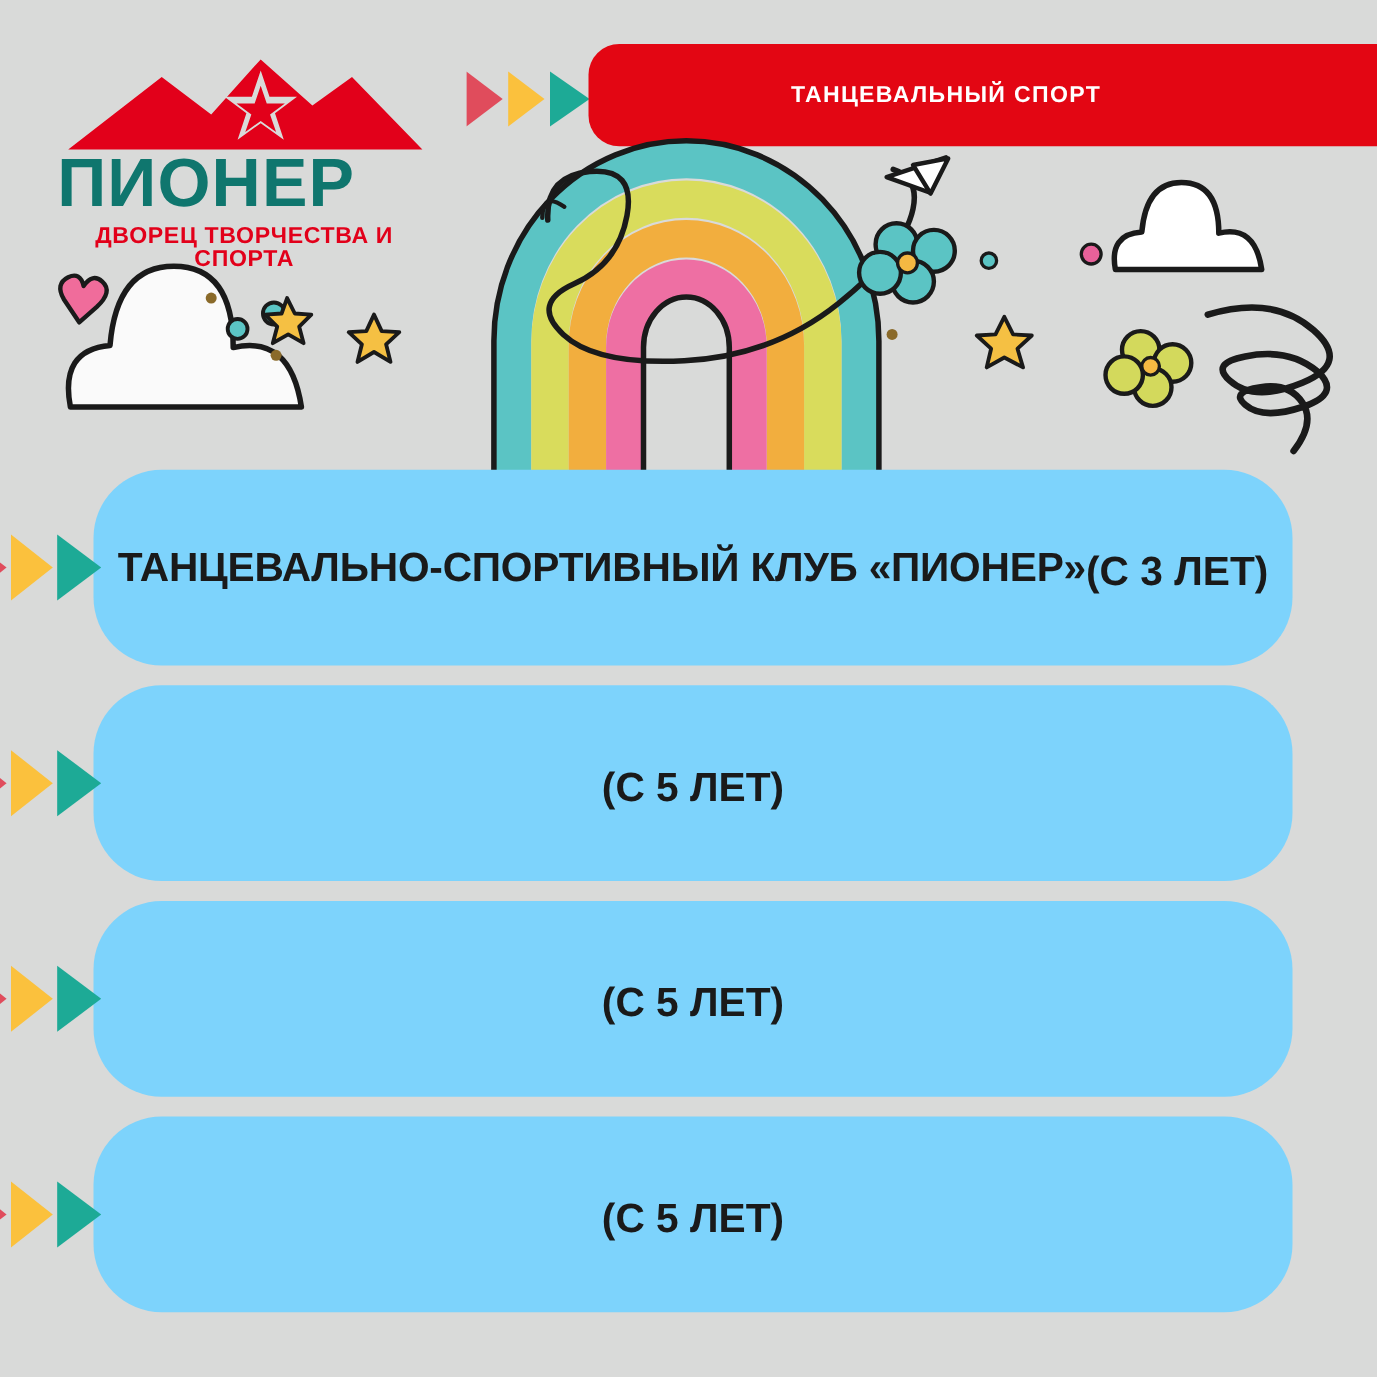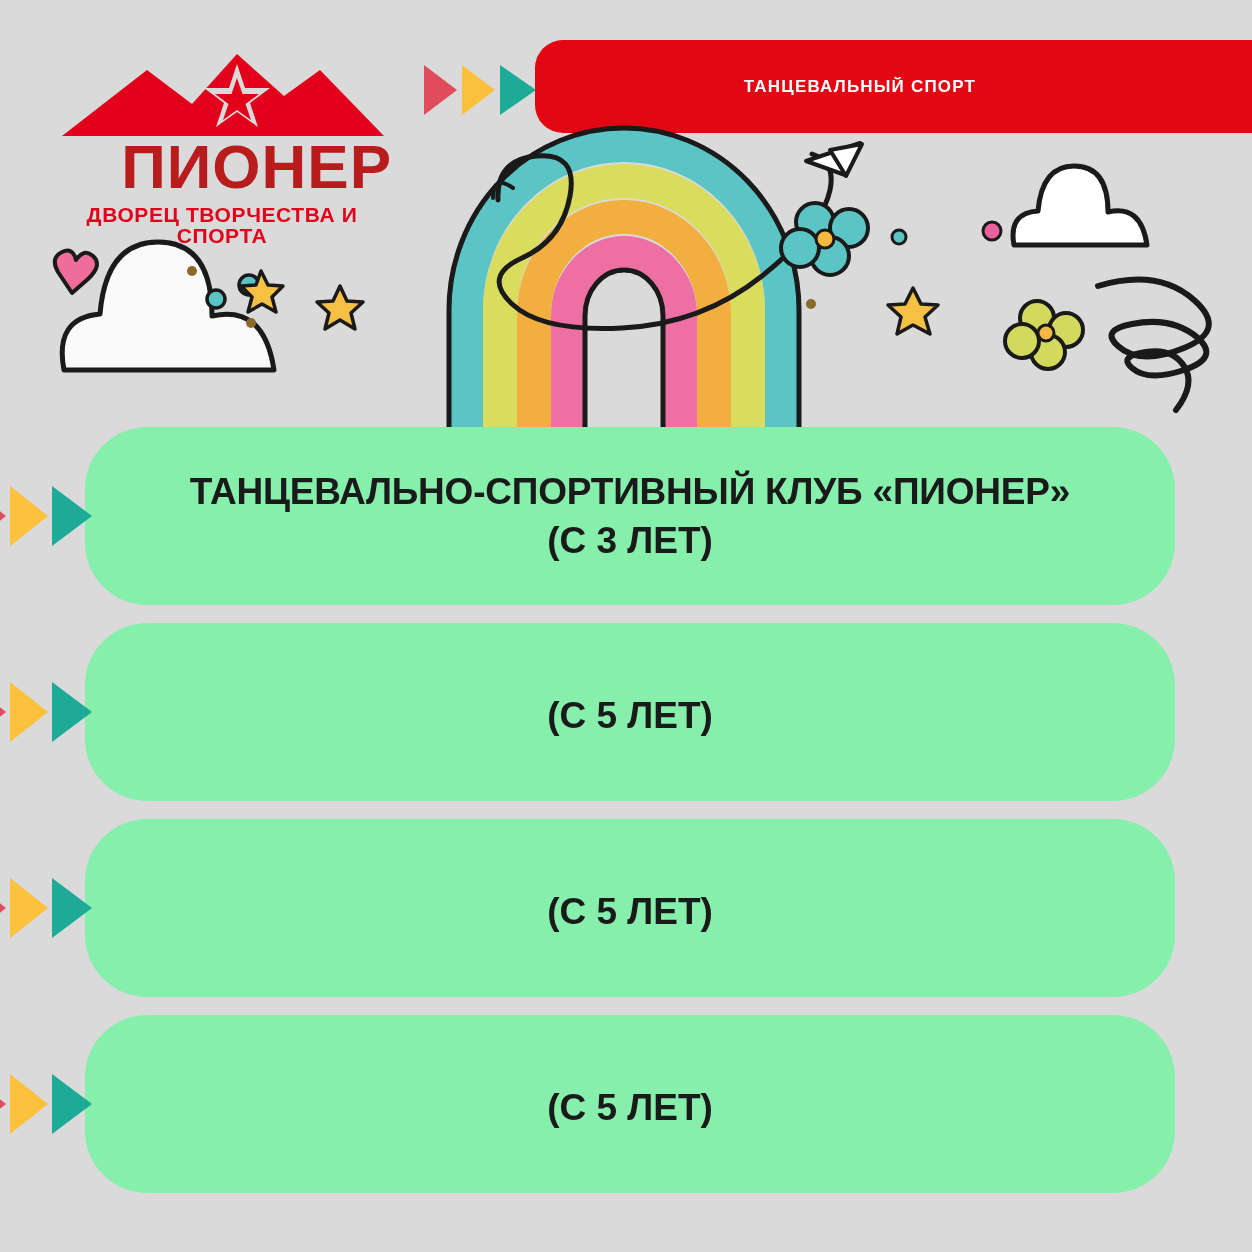--- a/index.html
+++ b/index.html
@@ -10,22 +10,22 @@
     overflow:hidden;
     position:relative;
   }
   .stage{position:absolute;left:0;top:0;width:1252px;height:1252px;}
 
   
   .logo{position:absolute;left:52px;top:48px;width:340px;height:180px;}
   .logo svg{display:block;}
   .logo-word{
     position:absolute;left:0;top:88px;width:340px;
-    text-align:right;
-    color:#b91c1c;
+    text-align:left;
+    color:#0f766e;
     font-size:62px;
     font-weight:bold;
     letter-spacing:1px;
     line-height:1;
     font-family:"Liberation Sans", sans-serif;
   }
   .logo-sub{
     position:absolute;left:0;top:156px;width:340px;
     text-align:center;
     color:#E2001A;
@@ -41,38 +41,38 @@
   .hdr-banner{
     position:absolute;left:535px;top:40px;width:717px;height:93px;
     background:#E30613;
     border-top-left-radius:28px;
     border-bottom-left-radius:28px;
   }
   .hdr-title{
     position:absolute;left:535px;top:40px;width:650px;height:93px;
     display:flex;align-items:center;justify-content:center;
     color:#ffffff;
-    font-size:17px;
+    font-size:21px;
     font-weight:bold;
     letter-spacing:1.2px;
     font-family:"Liberation Sans", sans-serif;
     white-space:nowrap;
   }
 
   
   .decor{position:absolute;left:0;top:0;width:1252px;height:1252px;pointer-events:none;}
 
   
   .cards{position:absolute;left:0;top:427px;width:1252px;}
   .card-row{position:relative;height:178px;margin-bottom:18px;}
   .card{
     position:absolute;left:85px;top:0;width:1090px;height:178px;
-    background:#86efac;
+    background:#7dd3fc;
     border-radius:62px;
-    display:flex;flex-direction:column;
+    display:flex;
     align-items:center;justify-content:center;
   }
   .card-title{
     color:#1a1a1a;
     font-size:37px;
     font-weight:bold;
     letter-spacing:-0.2px;
     line-height:1.12;
     text-align:center;
     font-family:"Liberation Sans", sans-serif;

